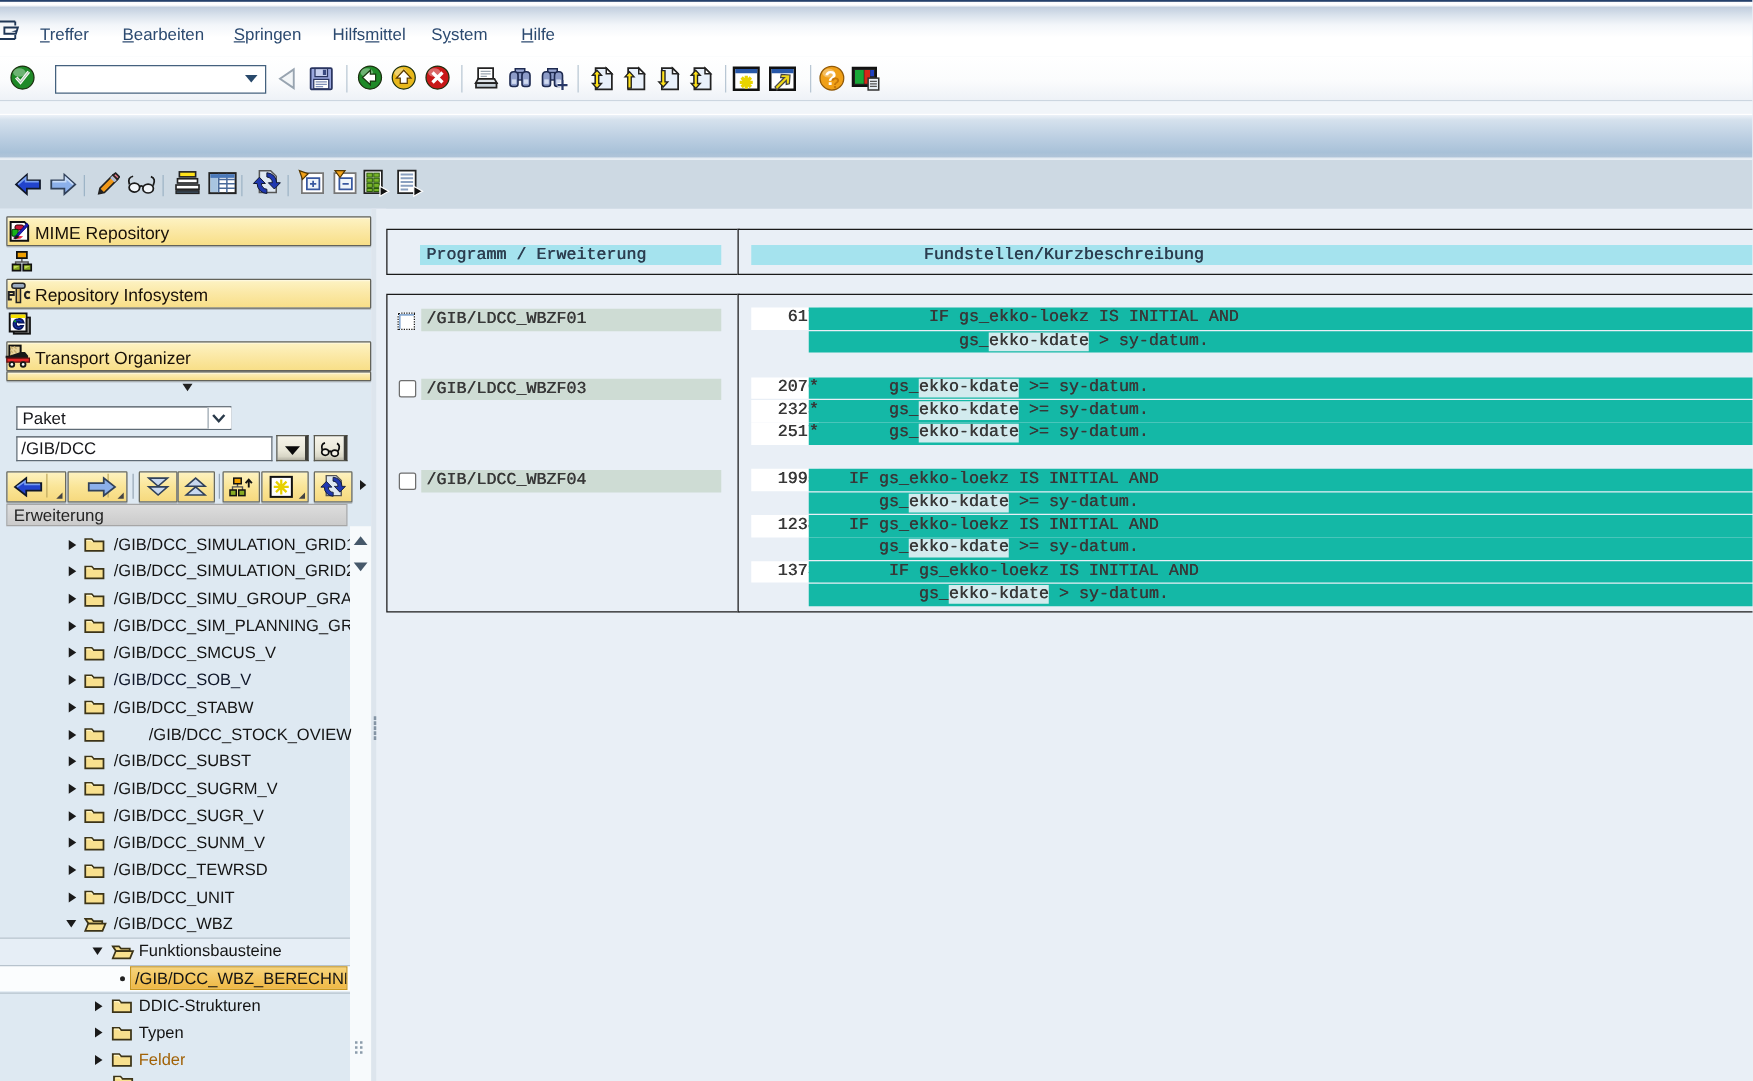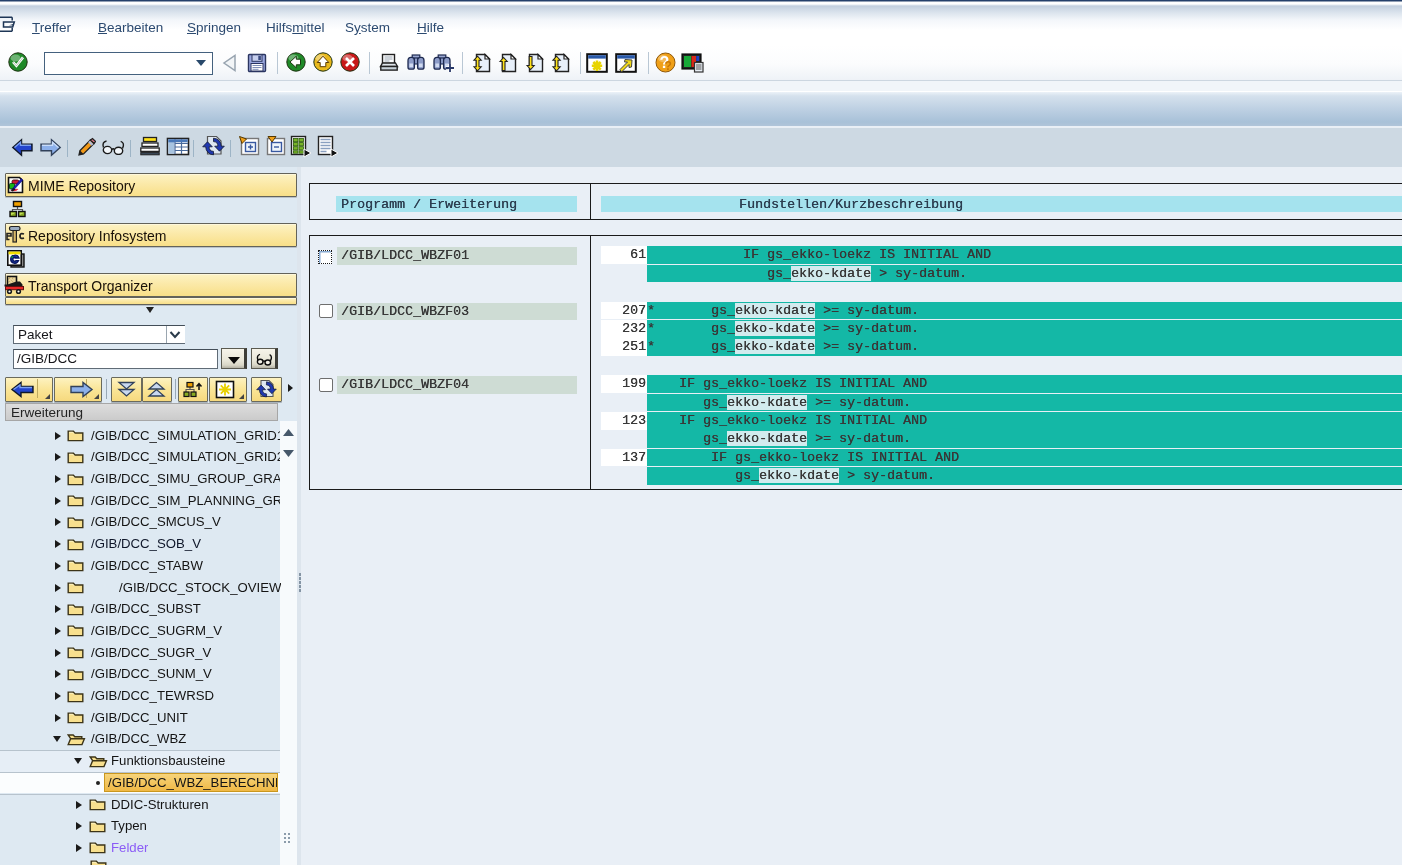--- a/index.html
+++ b/index.html
@@ -514,21 +514,21 @@
 <svg class="abs" style="left:89px;top:818.7px" width="17" height="14" viewBox="0 0 17 14">
         <path d="M1.2 3.2 h5.2 l1.6 1.8 h7.8 v7.6 h-14.6 z" fill="#f8e08e" stroke="#3c3418" stroke-width="1.4"></path>
         <path d="M2.2 4.2 h3.6 l1.2 1.4" fill="none" stroke="#fdf4c8" stroke-width="1"></path>
       </svg>
 <div class="abs" style="left:111px;top:818.2px;font-size:13.2px;color:#141414;white-space:nowrap;max-width:169px;overflow:hidden;">Typen</div>
 <div class="tri-r" style="left:76px;top:843.9px"></div>
 <svg class="abs" style="left:89px;top:840.4px" width="17" height="14" viewBox="0 0 17 14">
         <path d="M1.2 3.2 h5.2 l1.6 1.8 h7.8 v7.6 h-14.6 z" fill="#f8e08e" stroke="#3c3418" stroke-width="1.4"></path>
         <path d="M2.2 4.2 h3.6 l1.2 1.4" fill="none" stroke="#fdf4c8" stroke-width="1"></path>
       </svg>
-<div class="abs" style="left:111px;top:839.9px;font-size:13.2px;color:#8b5cf6;white-space:nowrap;max-width:169px;overflow:hidden;">Felder</div>
+<div class="abs" style="left:111px;top:839.9px;font-size:13.2px;color:#a16207;white-space:nowrap;max-width:169px;overflow:hidden;">Felder</div>
 <svg class="abs" style="left:90px;top:858px" width="17" height="14" viewBox="0 0 17 14">
         <path d="M1.2 3.2 h5.2 l1.6 1.8 h7.8 v7.6 h-14.6 z" fill="#f8e08e" stroke="#3c3418" stroke-width="1.4"></path>
         <path d="M2.2 4.2 h3.6 l1.2 1.4" fill="none" stroke="#fdf4c8" stroke-width="1"></path>
       </svg>
 </div>
 
 <div class="abs" style="left:309px;top:183px;width:283px;height:37px;border:1.5px solid #1a1a1a;background:#e9eff6;box-sizing:border-box;"></div>
 <div class="abs" style="left:590px;top:183px;width:814px;height:37px;border:1.5px solid #1a1a1a;background:#e9eff6;box-sizing:border-box;"></div>
 <div class="abs mono" style="left:336px;top:195.5px;width:241px;height:16px;background:#a5e3ee;color:#2c3e50;"><span style="position:relative;left:5px;top:1px;">Programm / Erweiterung</span></div>
 <div class="abs mono" style="left:601px;top:195.5px;width:801px;height:16px;background:#a5e3ee;color:#2c3e50;"><span style="position:relative;left:138px;top:1px;">Fundstellen/Kurzbeschreibung</span></div>

